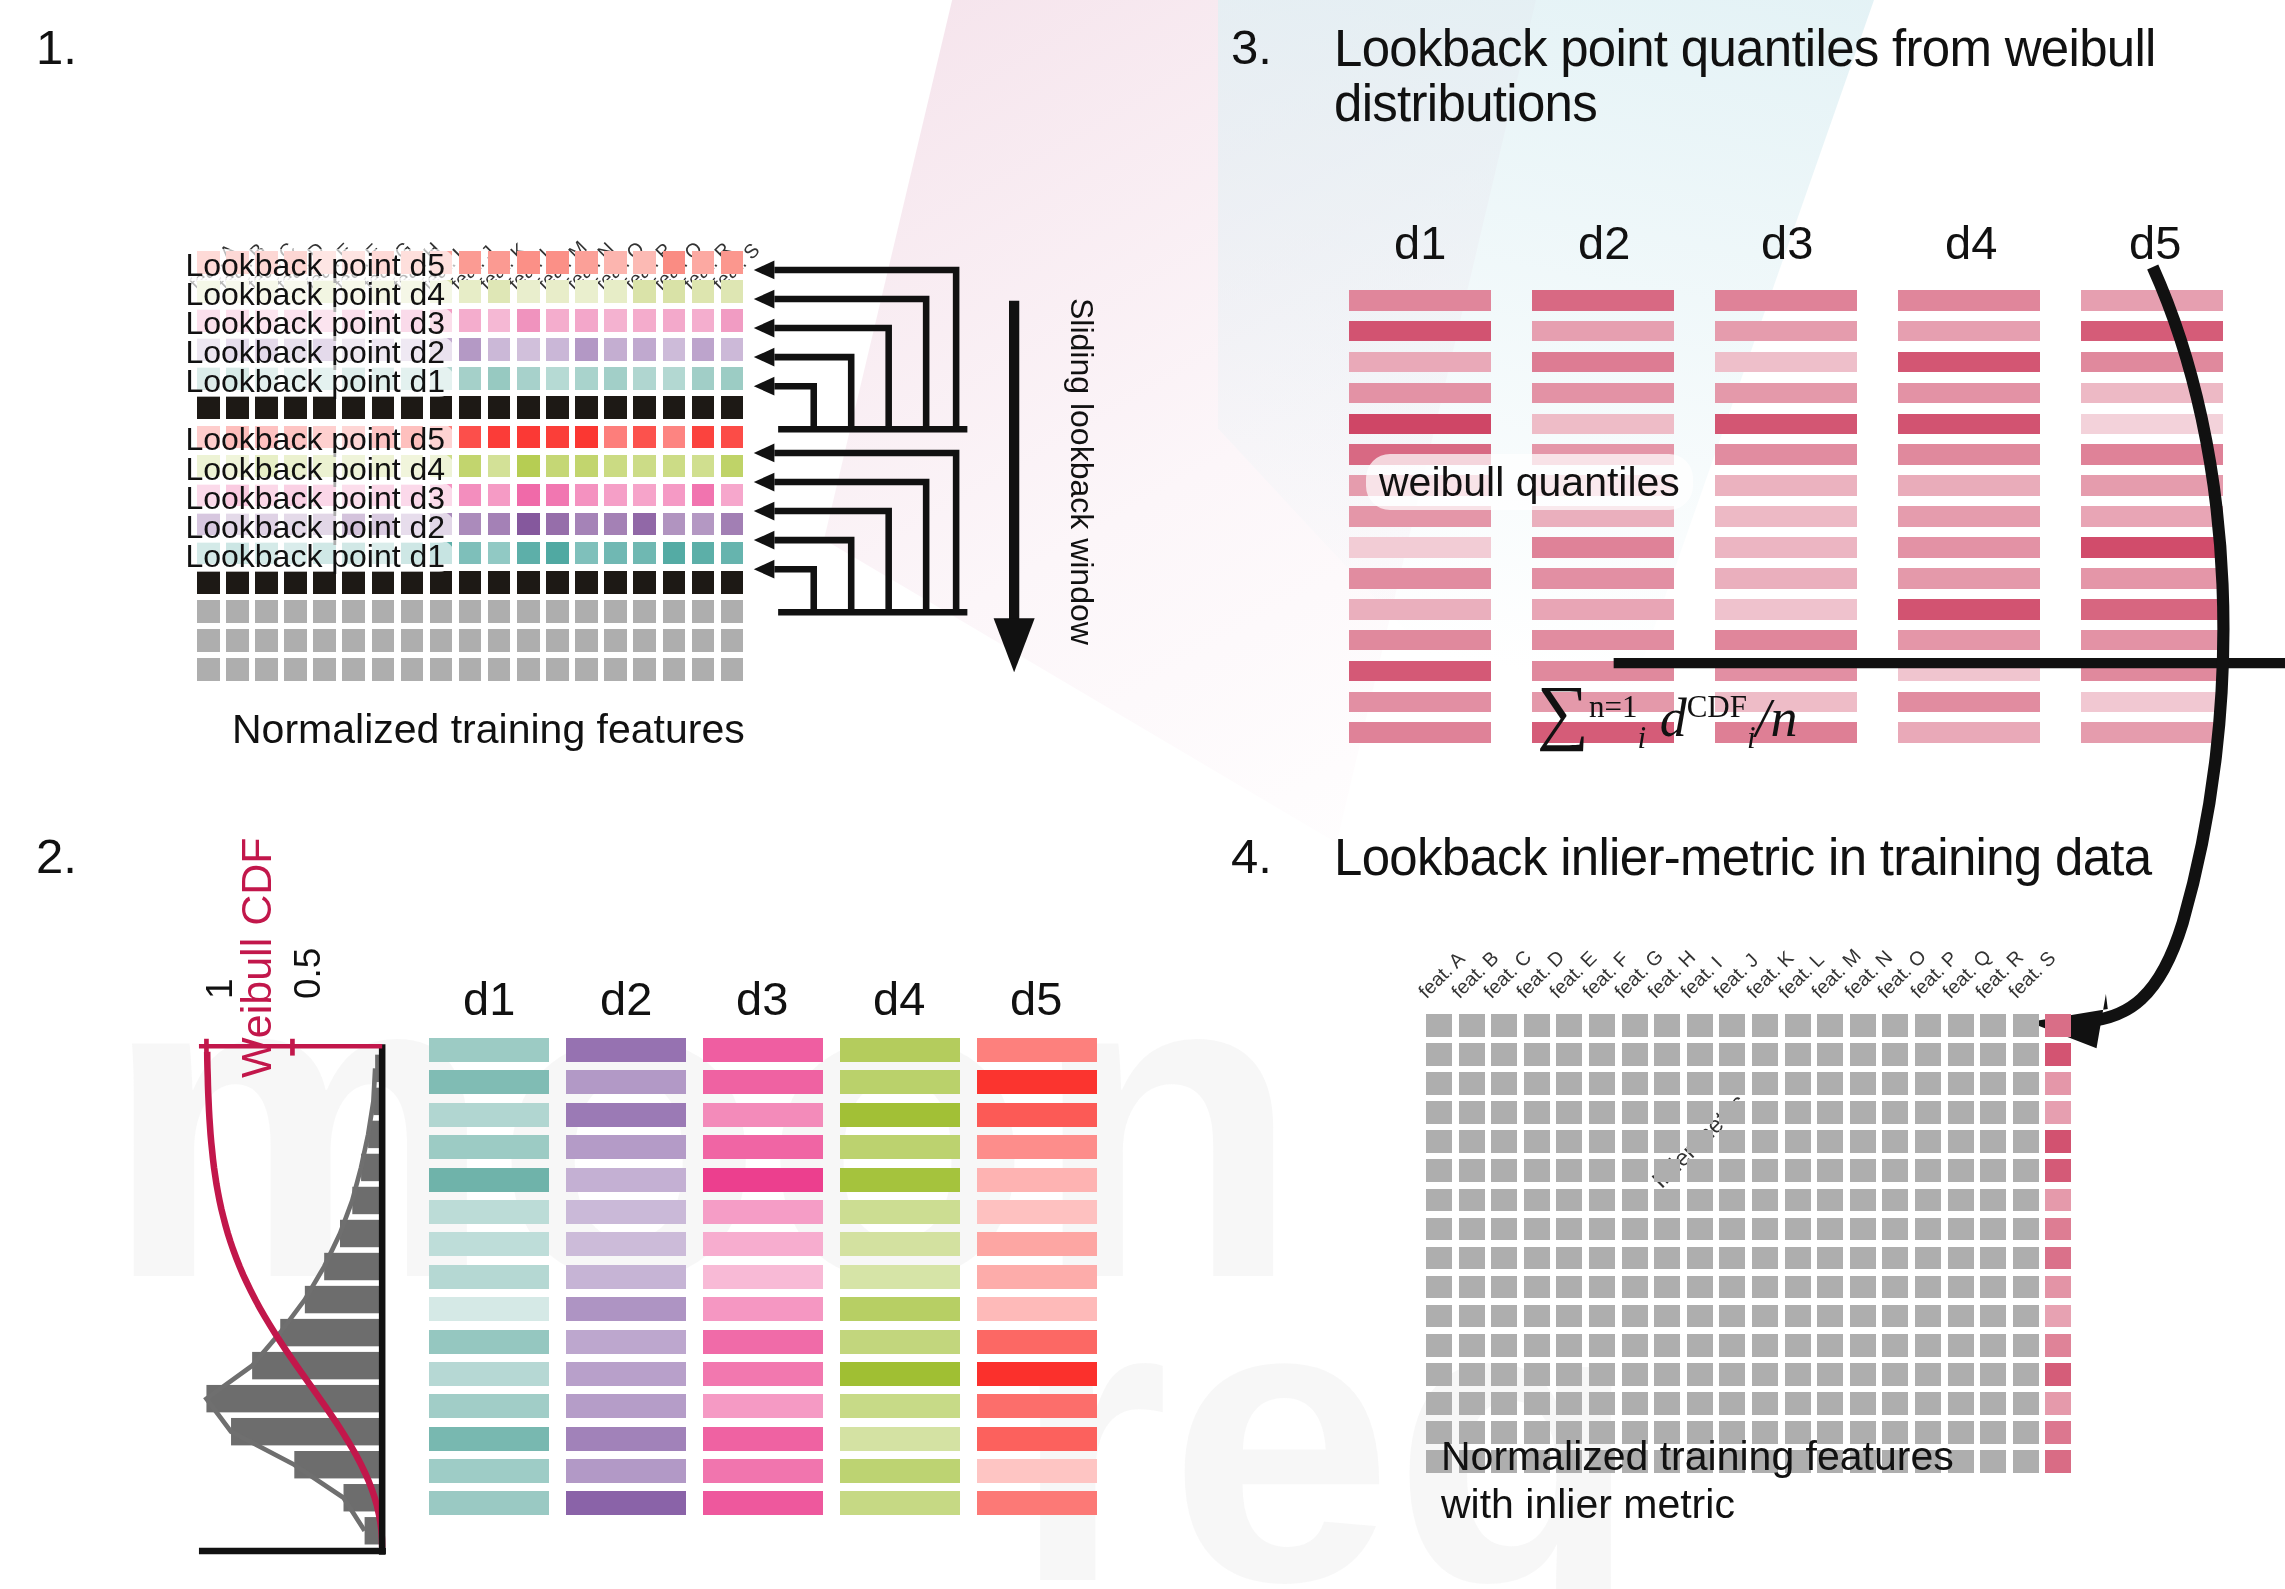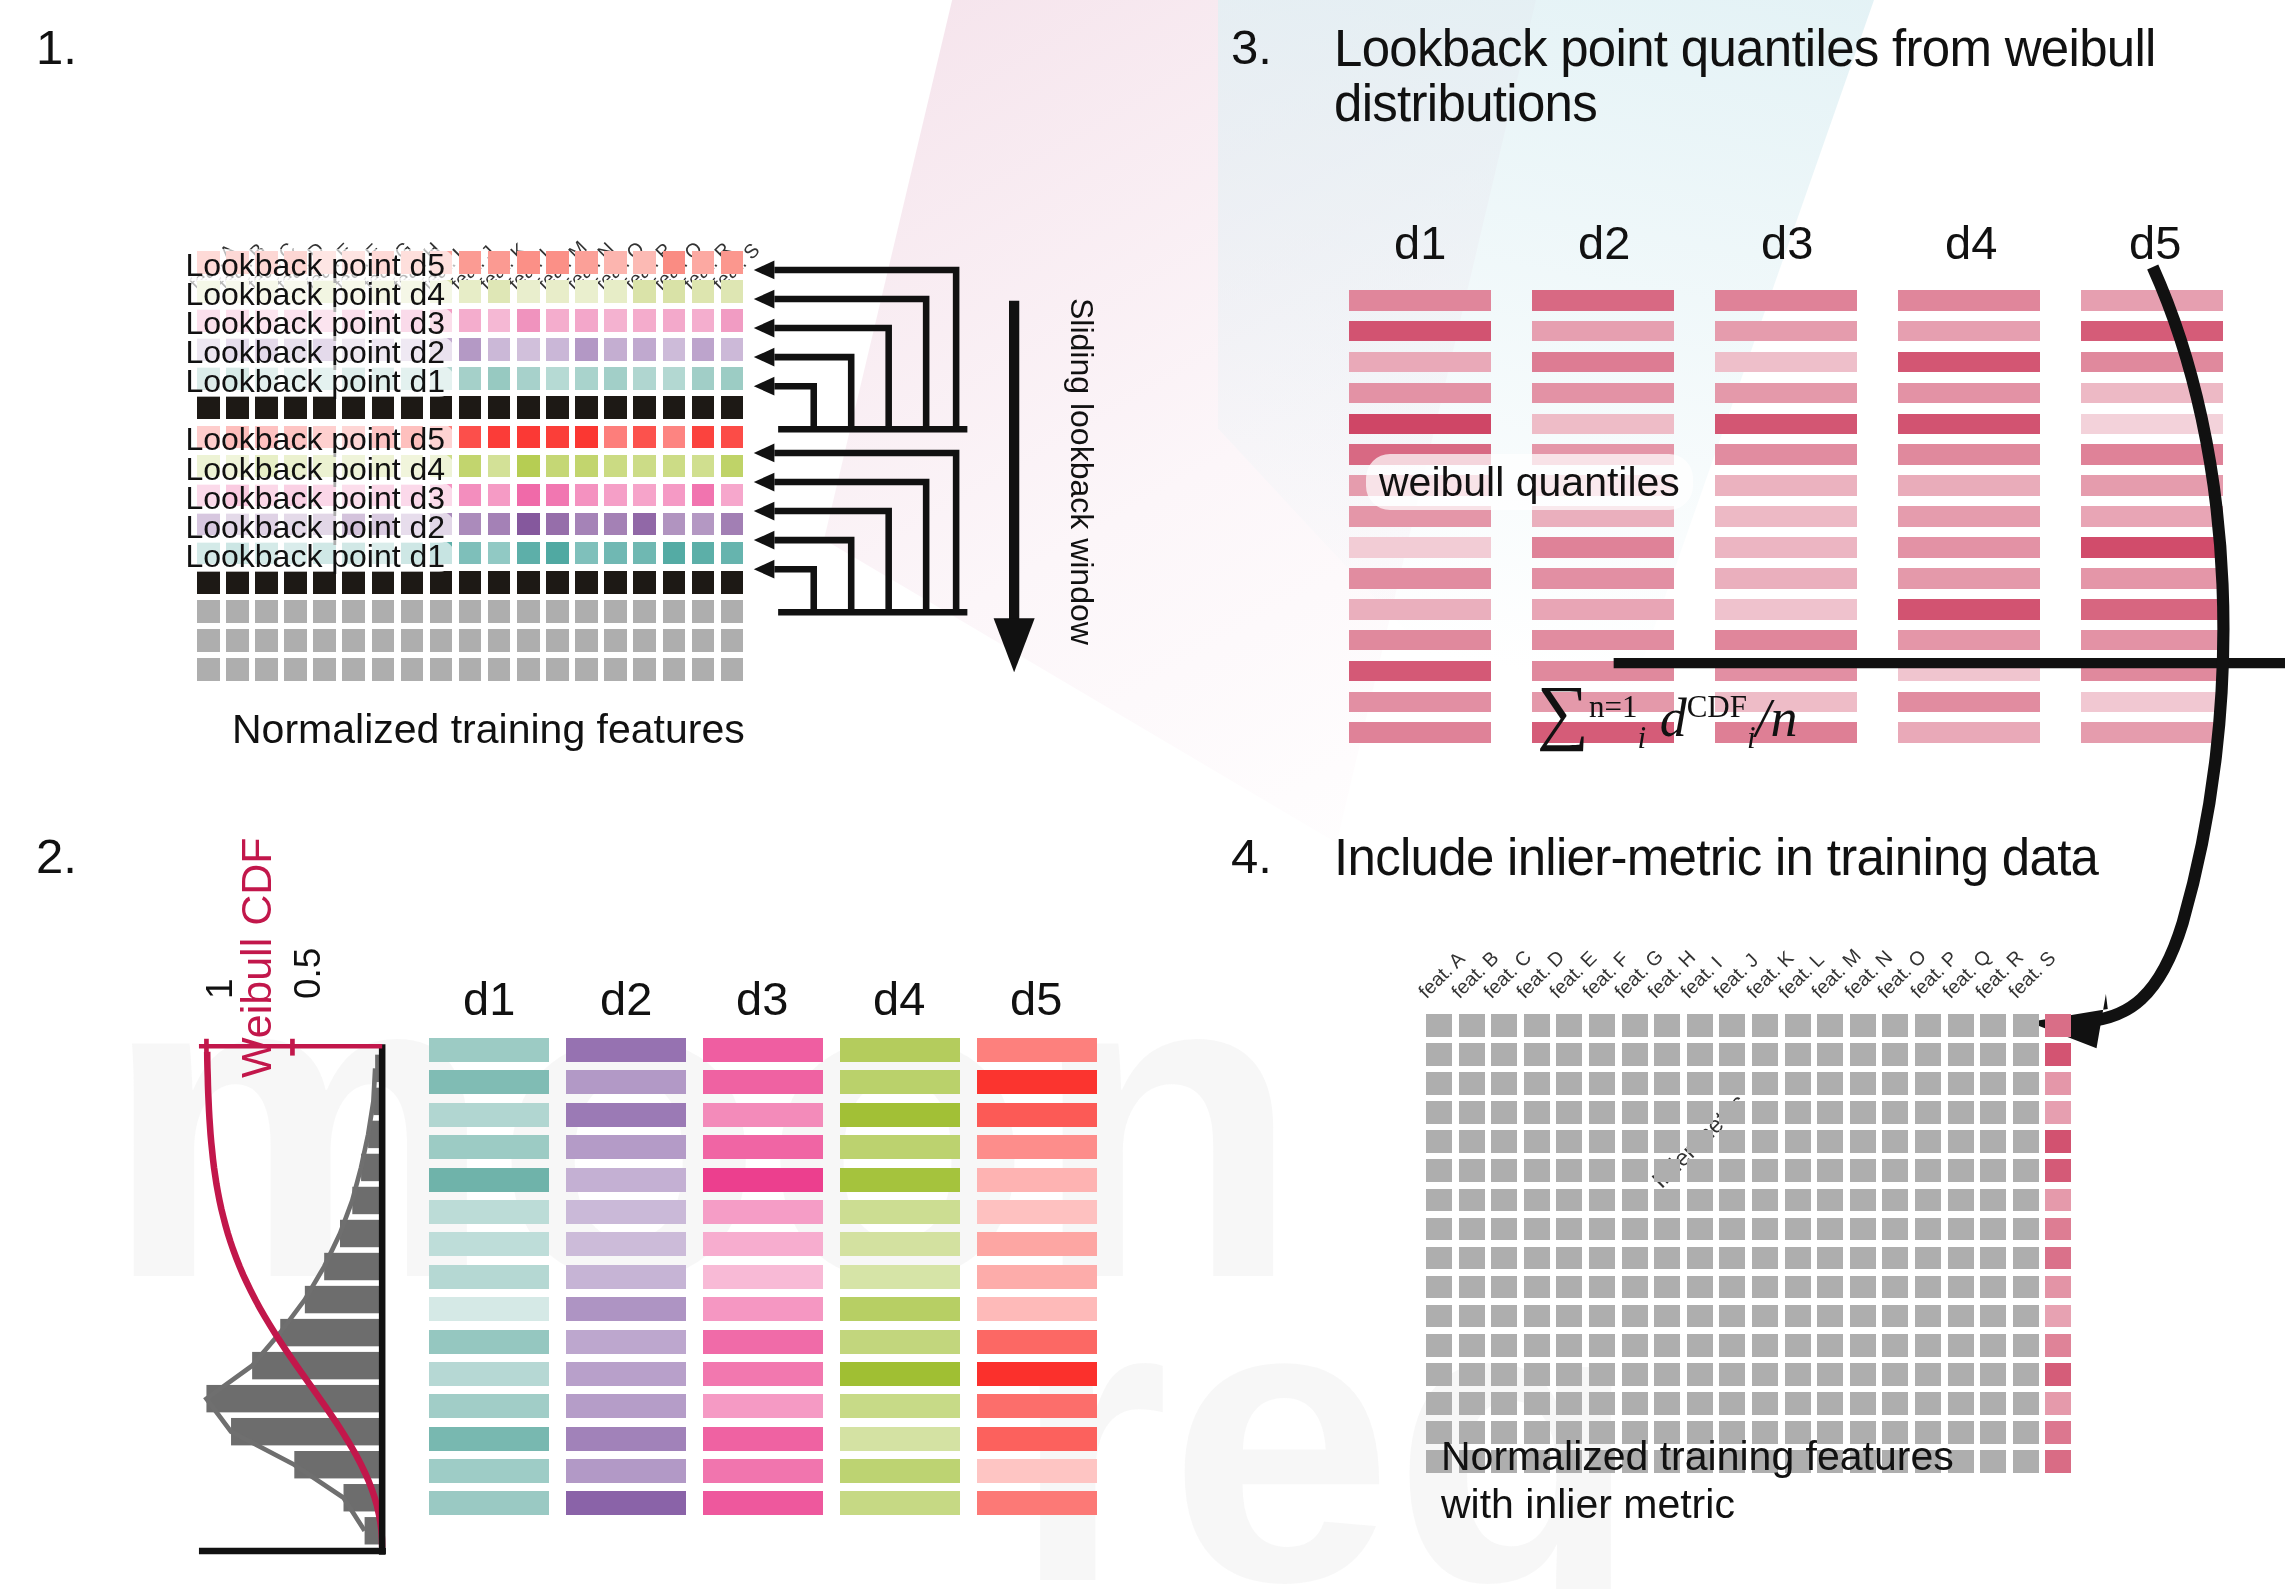--- a/index.html
+++ b/index.html
@@ -741,21 +741,21 @@
         <div class="cell" style="width: 120px; height: 24px; margin-right: 17px; background: rgb(138, 99, 168);"></div>
         <div class="cell" style="width: 120px; height: 24px; margin-right: 17px; background: rgb(238, 88, 157);"></div>
         <div class="cell" style="width: 120px; height: 24px; margin-right: 17px; background: rgb(198, 217, 132);"></div>
         <div class="cell" style="width: 120px; height: 24px; margin-right: 17px; background: rgb(252, 121, 118);"></div>
       </div>
     </div>
 </div>
 
 <div class="panel" style="left:1218px;top:806px;width:1067px;height:783px;">
   <div class="pnum" style="left:13px;top:26px;">4.</div>
-  <div class="ptitle" style="left:116px;top:24px;width:862px;">Include inlier-metric in training data</div>
+  <div class="ptitle" style="left:116px;top:24px;width:862px;">Lookback inlier-metric in training data</div>
 
   <div class="featlabels" id="p4-featlabels" style="left:208px;top:94px;width:656px;">
       <div class="featlabel" style="left: 3.7px;">feat. A</div>
       <div class="featlabel" style="left: 37px;">feat. B</div>
       <div class="featlabel" style="left: 69px;">feat. C</div>
       <div class="featlabel" style="left: 102px;">feat. D</div>
       <div class="featlabel" style="left: 135px;">feat. E</div>
       <div class="featlabel" style="left: 168px;">feat. F</div>
       <div class="featlabel" style="left: 200px;">feat. G</div>
       <div class="featlabel" style="left: 233px;">feat. H</div>

